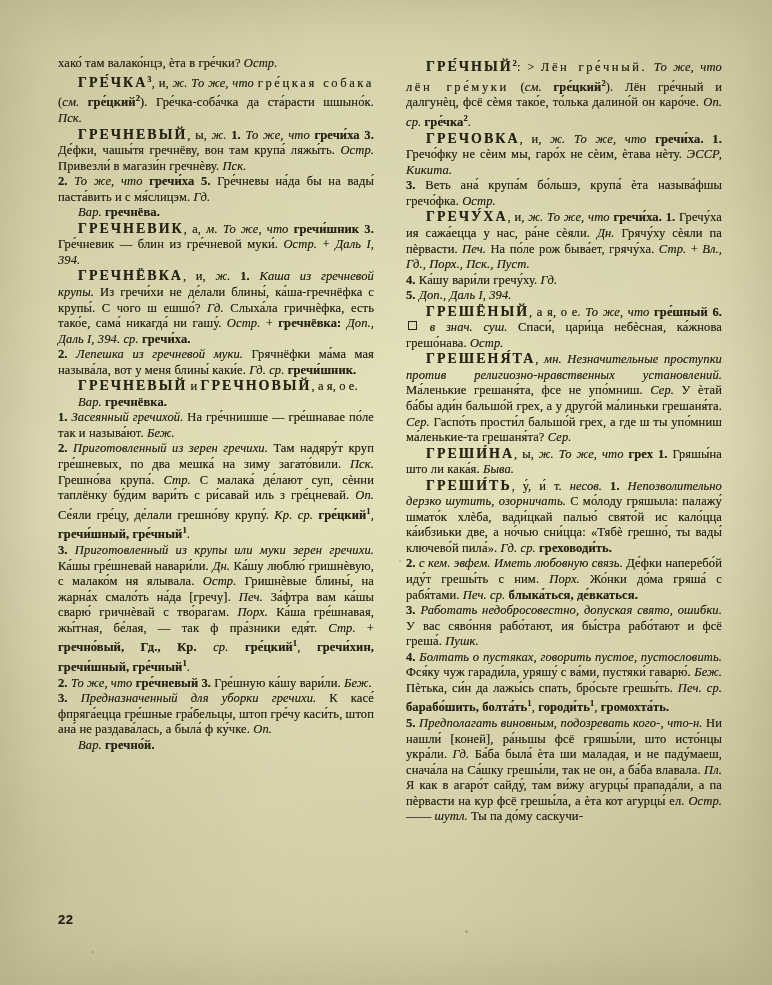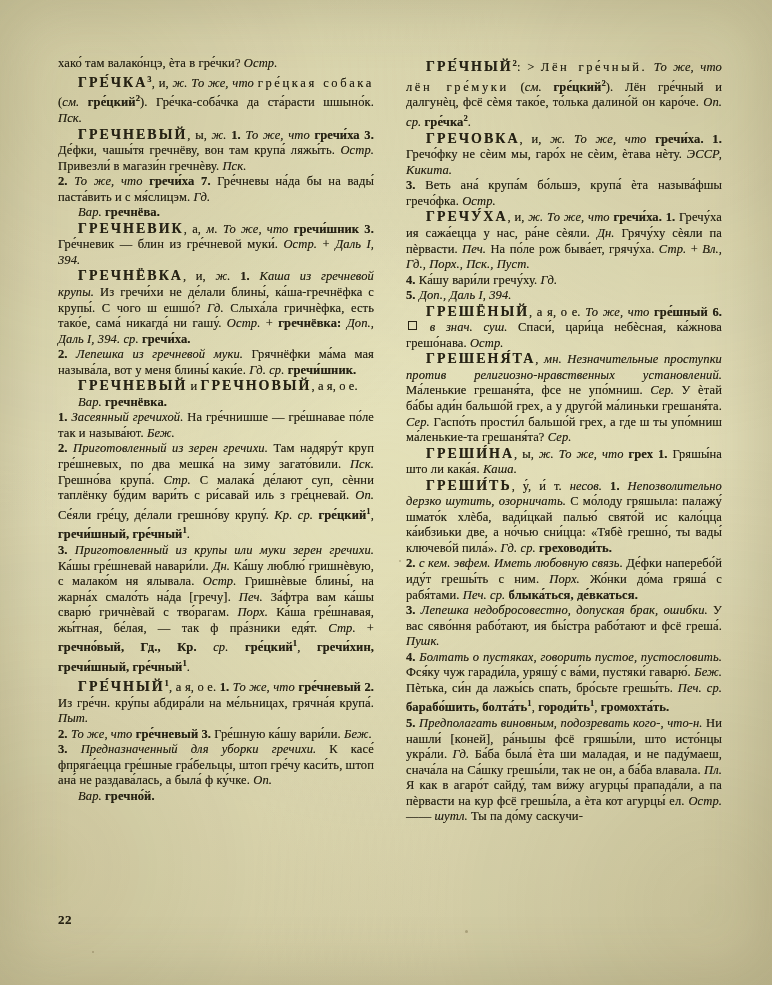--- a/index.html
+++ b/index.html
@@ -99,21 +99,21 @@
   }
 
   
   #folio {
     position: absolute;
     left: 58px;
     top: 912px;
     font-size: 13px;
     font-weight: bold;
     color: #2a2617;
-    font-family: Liberation Serif, serif;
+    font-family: Liberation Sans, sans-serif;
     letter-spacing: .6px;
     z-index: 4;
   }
 
   
   #content, #folio {
     filter: contrast(1.04) saturate(.9);
     text-shadow: 0 0 .35px rgba(42,38,23,.55);
   }
 
@@ -129,48 +129,47 @@
 <body>
 
 <div id="page">
 
   <div id="content">
 
     <div class="column" id="col-left">
         <p class="par noind">хако́ там валако́нцэ, ѐта в гре́чки? <i>Остр.</i></p>
         <p class="par head"><b class="hw sp">ГРЕ́ЧКА</b><span class="sup">3</span>, и, <i>ж.</i> <i>То же, что</i> <span class="spaced">гре́цкая собака</span> (<i>см.</i> <b>гре́цкий</b><span class="sup">2</span>). Гре́чка-соба́чка да ста́расти шшыно́к. <i>Пск.</i></p>
         <p class="par head"><b class="hw sp">ГРЕЧНЕВЫЙ</b>, ы, <i>ж.</i> <b>1.</b> <i>То же, что</i> <b>гречи́ха 3.</b> Де́фки, чашы́тя гречнёву, вон там крупа́ ляжы́ть. <i>Остр.</i> Привезли́ в магази́н гречнѐву. <i>Пск.</i></p>
-        <p class="par noind"><b>2.</b> <i>То же, что</i> <b>гречи́ха 7.</b> Гре́чневы на́да бы на вады́ паста́вить и с мя́слицэм. <i>Гд.</i></p>
+        <p class="par noind"><b>2.</b> <i>То же, что</i> <b>гречи́ха 5.</b> Гре́чневы на́да бы на вады́ паста́вить и с мя́слицэм. <i>Гд.</i></p>
         <p class="par head"><i>Вар.</i> <b>гречнёва.</b></p>
         <p class="par head"><b class="hw sp">ГРЕЧНЕВИК</b>, а, <i>м.</i> <i>То же, что</i> <b>гречи́шник 3.</b> Гре́чневик — блин из гре́чневой муки́. <i>Остр.</i> + <i>Даль I, 394.</i></p>
         <p class="par head"><b class="hw sp">ГРЕЧНЁВКА</b>, и, <i>ж.</i> <b>1.</b> <i>Каша из гречневой крупы.</i> Из гречи́хи не де́лали блины́, ка́ша-гречнёфка с крупы́. С чого ш ешшо́? <i>Гд.</i> Слыха́ла гричнѐфка, есть тако́е, сама́ никагда́ ни гашу́. <i>Остр.</i> + <b>гречнёвка:</b> <i>Доп., Даль I, 394.</i> <i>ср.</i> <b>гречи́ха.</b></p>
         <p class="par noind"><b>2.</b> <i>Лепешка из гречневой муки.</i> Грячнёфки ма́ма мая называ́ла, вот у меня блины́ каки́е. <i>Гд.</i> <i>ср.</i> <b>гречи́шник.</b></p>
         <p class="par head"><b class="hw sp">ГРЕЧНЕВЫЙ</b> и <b class="hw sp">ГРЕЧНОВЫЙ</b>, а я, о е.</p>
         <p class="par head"><i>Вар.</i> <b>гречнёвка.</b></p>
         <p class="par noind"><b>1.</b> <i>Засеянный гречихой.</i> На гре́чнишше — гре́шнавае по́ле так и называ́ют. <i>Беж.</i></p>
         <p class="par noind"><b>2.</b> <i>Приготовленный из зерен гречихи.</i> Там надяру́т круп гре́шневых, по два мешка́ на зиму загато́вили. <i>Пск.</i> Грешно́ва крупа́. <i>Стр.</i> С малака́ де́лают суп, сѐнни таплёнку бу́дим вари́ть с ри́савай иль з гре́цневай. <i>Оп.</i> Се́яли гре́цу, де́лали грешно́ву крупу́. <i>Кр.</i> <i>ср.</i> <b>гре́цкий</b><span class="sup">1</span>, <b>гречи́шный, гре́чный</b><span class="sup">1</span>.</p>
         <p class="par noind"><b>3.</b> <i>Приготовленный из крупы или муки зерен гречихи.</i> Ка́шы гре́шневай навари́ли. <i>Дн.</i> Ка́шу люблю́ гришнѐвую, с малако́м ня ялывала. <i>Остр.</i> Гришнѐвые блины́, на жарна́х смало́ть на́да [гречу]. <i>Печ.</i> За́фтра вам ка́шы сварю́ гричнѐвай с тво́рагам. <i>Порх.</i> Ка́ша гре́шнавая, жы́тная, бе́лая, — так ф пра́зники едя́т. <i>Стр.</i> + <b>гречно́вый, Гд., Кр.</b> <i>ср.</i> <b>гре́цкий</b><span class="sup">1</span>, <b>гречи́хин, гречи́шный, гре́чный</b><span class="sup">1</span>.</p>
-        <p class="par head"><b class="hw sp">ГРЕ́ЧНЫЙ</b><span class="sup">1</span>, а я, о е. <b>1.</b> <i>То же, что</i> <b>гре́чневый 2.</b> Из гре́чн. кру́пы абдира́ли на ме́льницах, грячна́я крупа́. <i>Пыт.</i></p>
         <p class="par noind"><b>2.</b> <i>То же, что</i> <b>гре́чневый 3.</b> Гре́шную ка́шу вари́ли. <i>Беж.</i></p>
         <p class="par noind"><b>3.</b> <i>Предназначенный для уборки гречихи.</i> К касе́ фпряга́ецца гре́шные гра́бельцы, штоп гре́чу каси́ть, штоп ана́ не раздава́лась, а была́ ф ку́чке. <i>Оп.</i></p>
         <p class="par head"><i>Вар.</i> <b>гречно́й.</b></p>
       </div>
     <div class="column" id="col-right">
         <p class="par head"><b class="hw sp">ГРЕ́ЧНЫЙ</b><span class="sup">2</span>: &gt; <span class="spaced">Лён гре́чный.</span> <i>То же, что</i> <span class="spaced">лён гре́муки</span> (<i>см.</i> <b>гре́цкий</b><span class="sup">2</span>). Лён гре́чный и далгунѐц, фсё сѐмя тако́е, то́лька далино́й он каро́че. <i>Оп.</i> <i>ср.</i> <b>гре́чка</b><span class="sup">2</span>.</p>
         <p class="par head"><b class="hw sp">ГРЕЧОВКА</b>, и, <i>ж.</i> <i>То же, что</i> <b>гречи́ха. 1.</b> Гречо́фку не сѐим мы, гаро́х не сѐим, ѐтава нѐту. <i>ЭССР, Кикита.</i></p>
         <p class="par noind"><b>3.</b> Веть ана́ крупа́м бо́льшэ, крупа́ ѐта называ́фшы гречо́фка. <i>Остр.</i></p>
         <p class="par head"><b class="hw sp">ГРЕЧУ́ХА</b>, и, <i>ж.</i> <i>То же, что</i> <b>гречи́ха. 1.</b> Гречу́ха ия сажа́ецца у нас, ра́не сѐяли. <i>Дн.</i> Грячу́ху сѐяли па пѐрвасти. <i>Печ.</i> На по́ле рож быва́ет, грячу́ха. <i>Стр.</i> + <i>Вл., Гд., Порх., Пск., Пуст.</i></p>
         <p class="par noind"><b>4.</b> Ка́шу вари́ли гречу́ху. <i>Гд.</i></p>
         <p class="par noind"><b>5.</b> <i>Доп., Даль I, 394.</i></p>
         <p class="par head"><b class="hw sp">ГРЕШЁНЫЙ</b>, а я, о е. <i>То же, что</i> <b>гре́шный 6.</b> <span class="box"></span> <i>в знач. суш.</i> Спаси́, цари́ца небѐсная, ка́жнова грешо́нава. <i>Остр.</i></p>
         <p class="par head"><b class="hw sp">ГРЕШЕНЯ́ТА</b>, <i>мн.</i> <i>Незначительные проступки против религиозно-нравственных установлений.</i> Ма́ленькие грешаня́та, фсе не упо́мниш. <i>Сер.</i> У ѐтай ба́бы ади́н бальшо́й грех, а у друго́й ма́линьки грешаня́та. <i>Сер.</i> Гаспо́ть прости́л бальшо́й грех, а где ш ты упо́мниш ма́ленькие-та грешаня́та? <i>Сер.</i></p>
-        <p class="par head"><b class="hw sp">ГРЕШИ́НА</b>, ы, <i>ж.</i> <i>То же, что</i> <b>грех 1.</b> Гряшы́на што ли кака́я. <i>Каша.</i></p>
+        <p class="par head"><b class="hw sp">ГРЕШИ́НА</b>, ы, <i>ж.</i> <i>То же, что</i> <b>грех 1.</b> Гряшы́на што ли кака́я. <i>Быва.</i></p>
         <p class="par head"><b class="hw sp">ГРЕШИ́ТЬ</b>, у́, и́ т. <i>несов.</i> <b>1.</b> <i>Непозволительно дерзко шутить, озорничать.</i> С мо́лоду гряшыла: палажу́ шмато́к хлѐба, вади́цкай палью́ свято́й ис кало́цца ка́ибзиьки две, а но́чью сни́цца: «Тябѐ грешно́, ты вады́ ключево́й пила́». <i>Гд.</i> <i>ср.</i> <b>греховоди́ть.</b></p>
         <p class="par noind"><b>2.</b> <i>с кем. эвфем. Иметь любовную связь.</i> Де́фки наперебо́й иду́т грешы́ть с ним. <i>Порх.</i> Жо́нки до́ма гряша́ с рабя́тами. <i>Печ.</i> <i>ср.</i> <b>блыка́ться, де́вкаться.</b></p>
-        <p class="par noind"><b>3.</b> <i>Лепешка недобросовестно, допуская брак, ошибки.</i> У вас сяво́ння рабо́тают, ия бы́стра рабо́тают и фсё греша́. <i>Пушк.</i></p>
+        <p class="par noind"><b>3.</b> <i>Работать недобросовестно, допуская свято, ошибки.</i> У вас сяво́ння рабо́тают, ия бы́стра рабо́тают и фсё греша́. <i>Пушк.</i></p>
         <p class="par noind"><b>4.</b> <i>Болтать о пустяках, говорить пустое, пустословить.</i> Фся́ку чуж гаради́ла, уряшу́ с ва́ми, пустяки́ гаварю́. <i>Беж.</i> Пѐтька, си́н да лажы́сь спать, бро́сьте грешы́ть. <i>Печ.</i> <i>ср.</i> <b>барабо́шить, болта́ть</b><span class="sup">1</span>, <b>городи́ть</b><span class="sup">1</span>, <b>громохта́ть.</b></p>
         <p class="par noind"><b>5.</b> <i>Предполагать виновным, подозревать кого-, что-н.</i> Ни нашли́ [коней], ра́ньшы фсё гряшы́ли, што исто́нцы укра́ли. <i>Гд.</i> Ба́ба была́ ѐта ши маладая, и не паду́маеш, снача́ла на Са́шку грешы́ли, так не он, а ба́ба влавала. <i>Пл.</i> Я как в агаро́т сайду́, там ви́жу агурцы́ прапада́ли, а па пѐрвасти на кур фсё грешы́ла, а ѐта кот агурцы́ ел. <i>Остр.</i> —— <i>шутл.</i> Ты па до́му саскучи-</p>
       </div>
 
   </div>
 
   <div id="folio">22</div>
 
   <div class="speck" style="left:465px; top:930px; width:3px; height:3px;"></div>
   <div class="speck" style="left:92px; top:951px; width:2px; height:2px;"></div>

